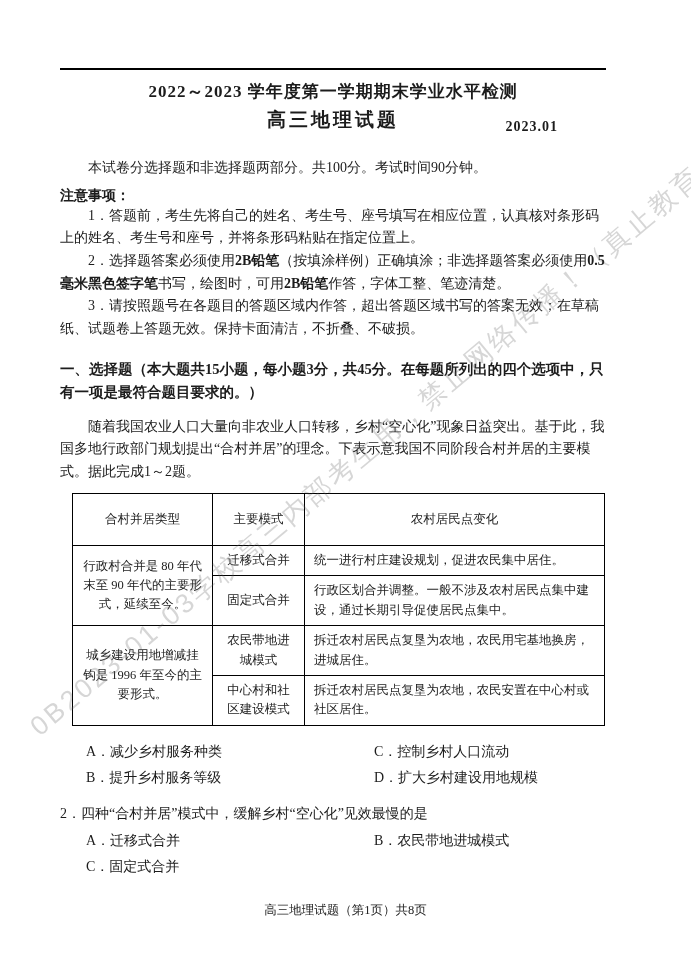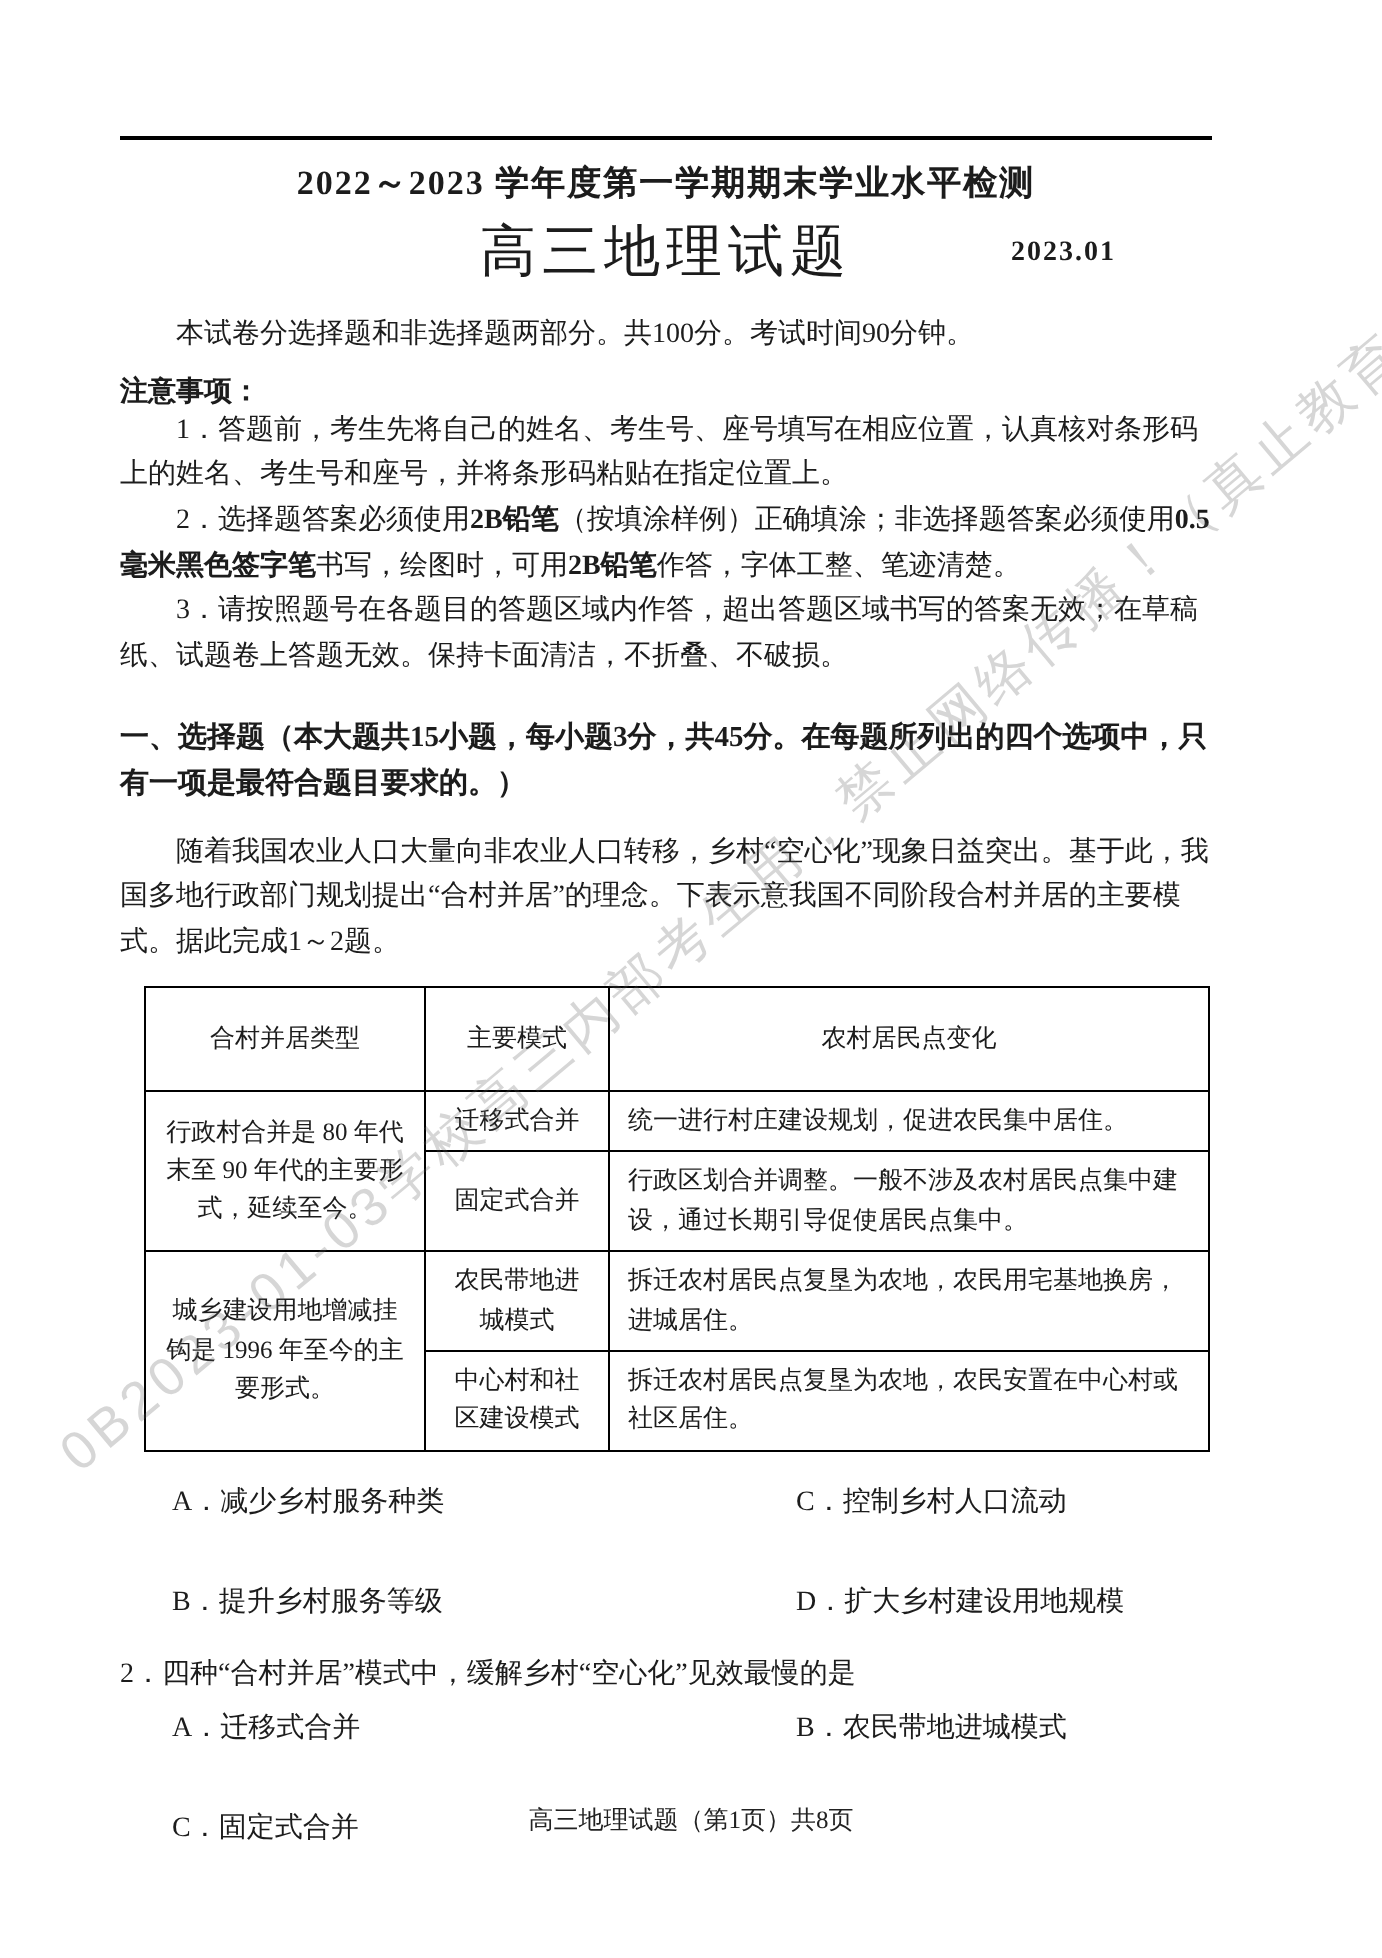--- a/index.html
+++ b/index.html
@@ -6,21 +6,21 @@
   .page{
     width:691px;height:979px;position:relative;margin:0 auto;
     background:#ffffff;overflow:hidden;
     font-family:"Liberation Serif","DejaVu Serif",serif;
     color:#1c1c1c;
   }
   .content{position:absolute;left:60px;top:68px;width:546px;}
   .top-rule{border-top:2.5px solid #000;width:100%;height:0;}
   .exam-session{text-align:center;font-weight:bold;font-size:17px;margin:10px 0 0 0;letter-spacing:1px;}
   .title-row{position:relative;text-align:center;margin-top:4px;height:34px;}
-  .exam-title{font-size:28px;font-weight:normal;letter-spacing:3px;}
+  .exam-title{font-size:19px;font-weight:bold;letter-spacing:3px;}
   .exam-date{position:absolute;right:48px;top:12px;font-size:14px;font-weight:bold;letter-spacing:1px;}
   .para{font-size:14px;line-height:1.62;margin:0;}
   .indent{text-indent:2em;}
   .intro{margin-top:16px;}
   .notice-heading{font-weight:bold;font-size:14px;margin-top:7px;}
   .bold{font-weight:bold;}
   .section-heading{font-weight:bold;font-size:14.5px;line-height:1.62;margin-top:17px;}
   .passage{margin-top:11px;}
   table.modes{
     border-collapse:collapse;margin:9px 0 0 12px;width:533px;
@@ -32,21 +32,21 @@
   table.modes th{font-weight:normal;text-align:center;padding:16px 6px;}
   .col-type{width:140px;}
   .col-mode{width:92px;}
   .cell-type{text-align:center;}
   .cell-mode{text-align:center;}
   .cell-change{text-align:left;}
   .question{margin-top:13px;}
   .q-stem{font-size:14px;line-height:1.6;margin:0;}
   .options{
     display:grid;grid-template-columns:288px 1fr;
-    padding-left:26px;font-size:14px;line-height:1.85;margin-top:2px;gap:24px;
+    padding-left:26px;font-size:14px;line-height:1.85;margin-top:2px;
   }
   .footer{
     position:absolute;left:0;width:100%;bottom:60px;
     text-align:center;font-size:12.5px;color:#222;
   }
   .watermark{
     position:absolute;left:34px;top:712px;z-index:6;
     transform:rotate(-40deg);transform-origin:0 50%;
     font-size:27px;letter-spacing:3px;white-space:nowrap;
     color:rgba(90,90,90,0.25);pointer-events:none;

